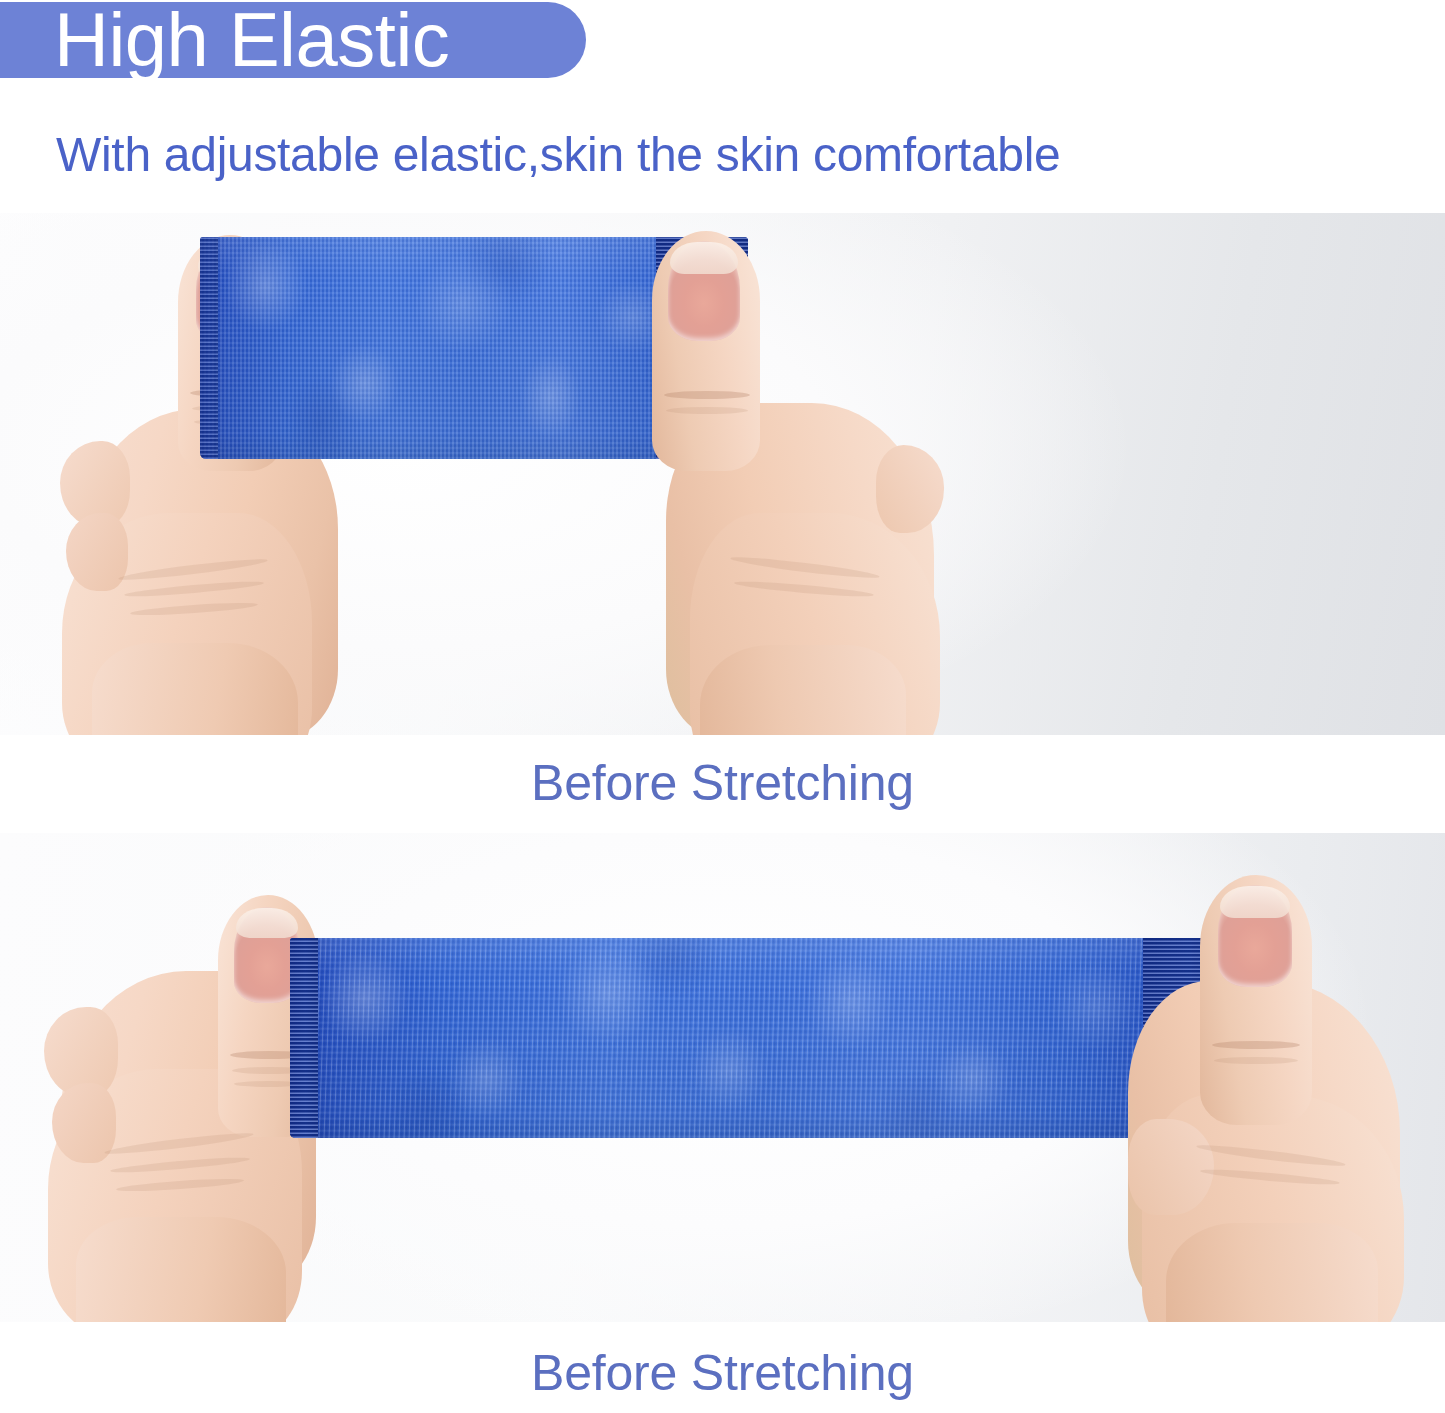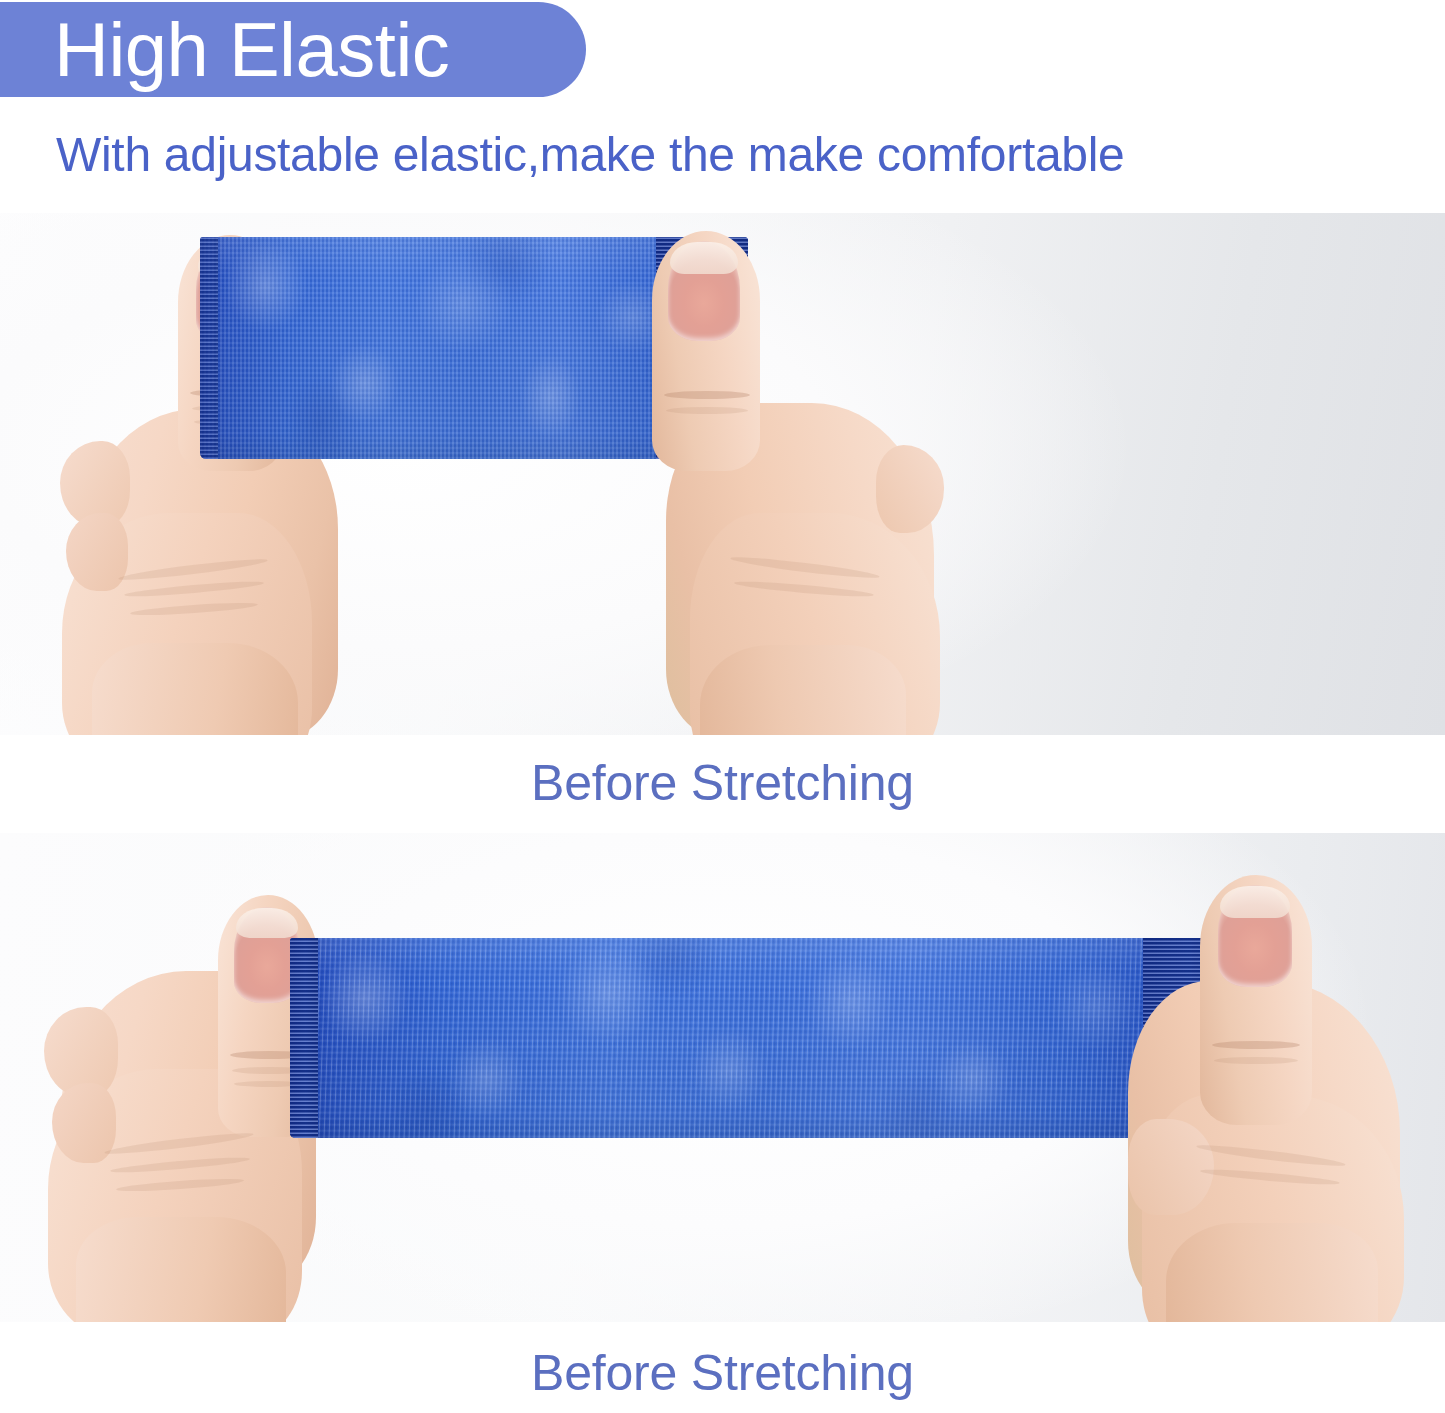--- a/index.html
+++ b/index.html
@@ -18,21 +18,21 @@
     height: 1413px;
     background: #ffffff;
   }
 
   
   .header-badge {
     position: absolute;
     left: 0px;
     top: 2px;
     width: 586px;
-    height: 95px;
+    height: 76px;
     background: #6d82d6;
     border-top-right-radius: 52px;
     border-bottom-right-radius: 52px;
     display: flex;
     align-items: center;
   }
   .header-badge-text {
     color: #ffffff;
     font-size: 76px;
     font-weight: 400;
@@ -180,21 +180,21 @@
 </style>
 </head>
 <body>
 
 <div id="page">
 
   <div class="header-badge">
     <span class="header-badge-text">High Elastic</span>
   </div>
 
-  <div class="subtitle">With adjustable elastic,make the make comfortable</div>
+  <div class="subtitle">With adjustable elastic,skin the skin comfortable</div>
 
   <div class="photo" id="photo-before">
     <div class="photo-bg"></div>
 
     <div class="hand">
 
       <div class="palm" style="left:76px; top:196px; width:262px; height:330px;
            border-radius: 120px 92px 58px 70px / 150px 120px 70px 80px;"></div>
       <div class="palm" style="left:62px; top:300px; width:250px; height:260px;
            border-radius: 108px 74px 48px 64px / 120px 110px 64px 70px;

